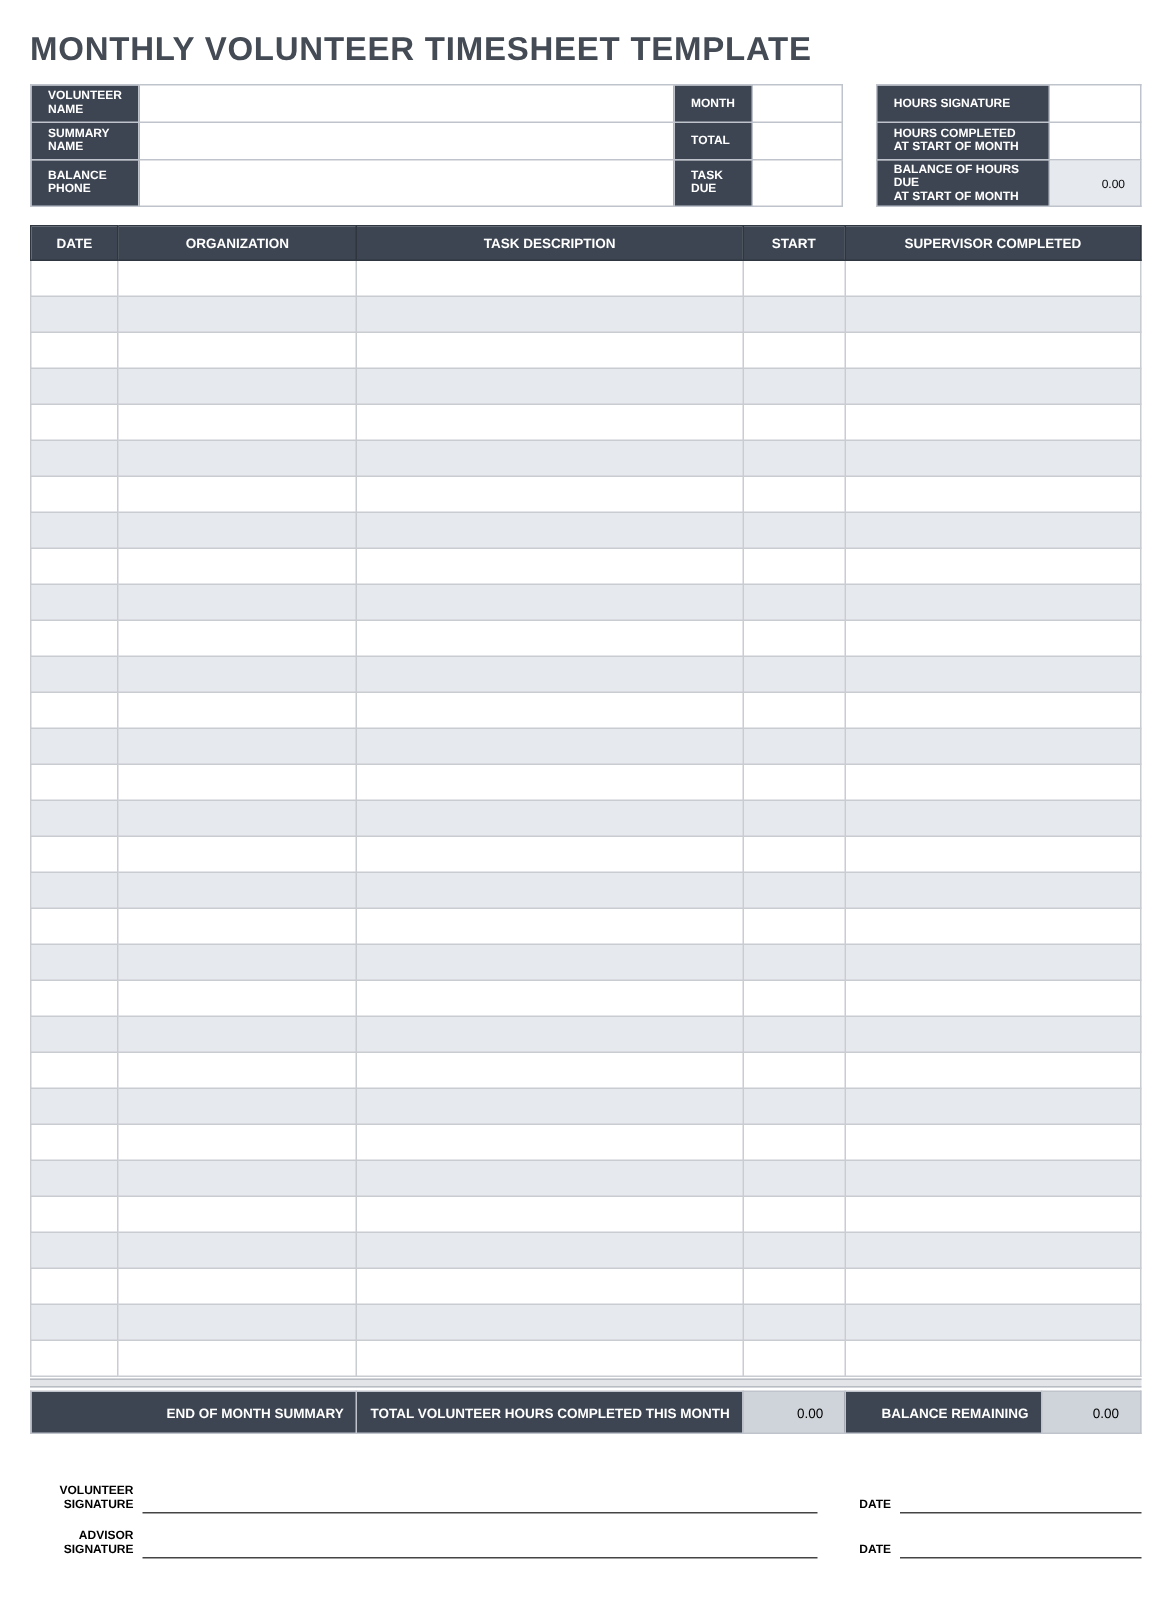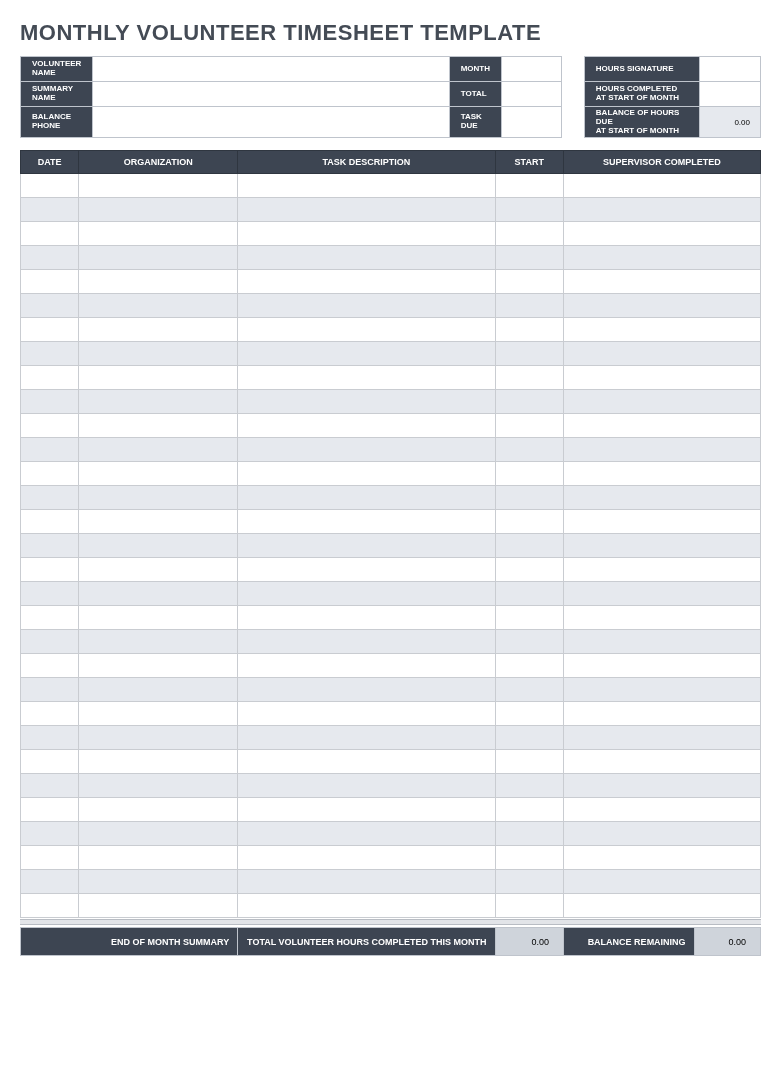--- a/index.html
+++ b/index.html
@@ -409,14 +409,28 @@
   </table>
 
 <table class="sigs">
   <colgroup>
     <col style="width:75px">
       <col style="width:450px">
       <col style="width:55px">
       <col>
   </colgroup>
   <tbody>
+      <tr>
+    <td class="lbl" style="white-space:pre-line;line-height:1.1">VOLUNTEER
+SIGNATURE</td>
+    <td class="line"></td>
+    <td class="datelbl">DATE</td>
+    <td class="line"></td>
+  </tr>
+  <tr>
+    <td class="lbl" style="white-space:pre-line;line-height:1.1">ADVISOR
+SIGNATURE</td>
+    <td class="line"></td>
+    <td class="datelbl">DATE</td>
+    <td class="line"></td>
+  </tr>
 </tbody>
   </table>
 
 </body></html>

